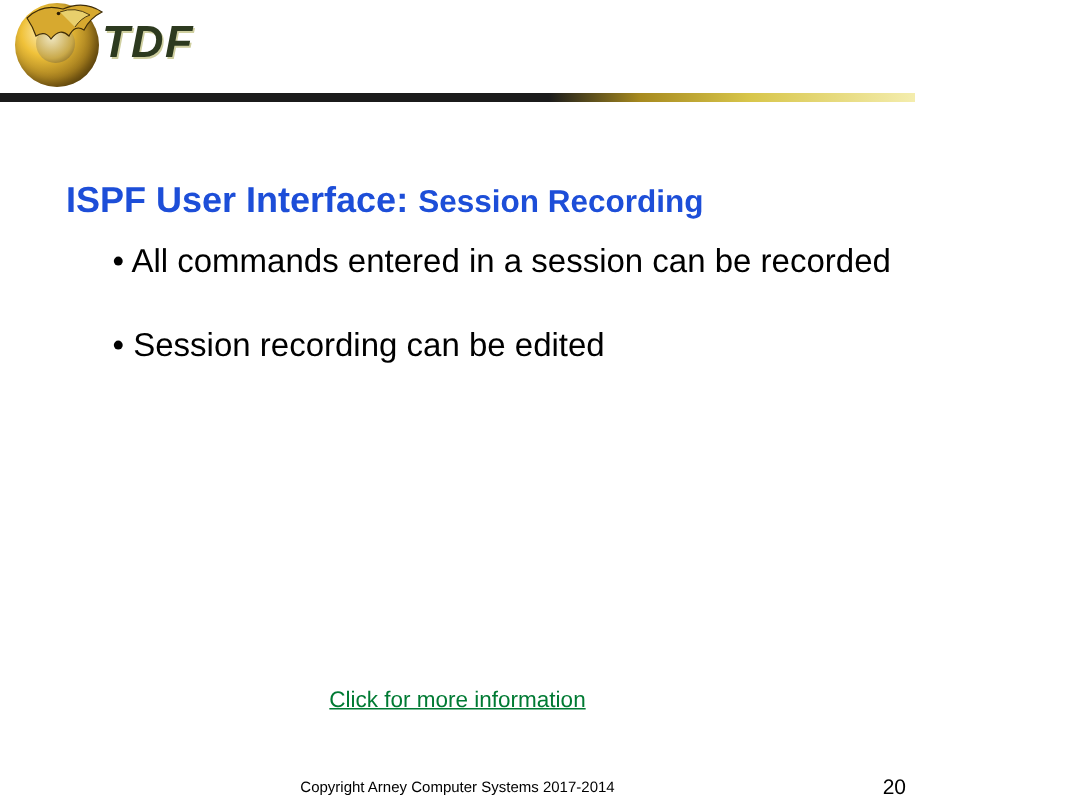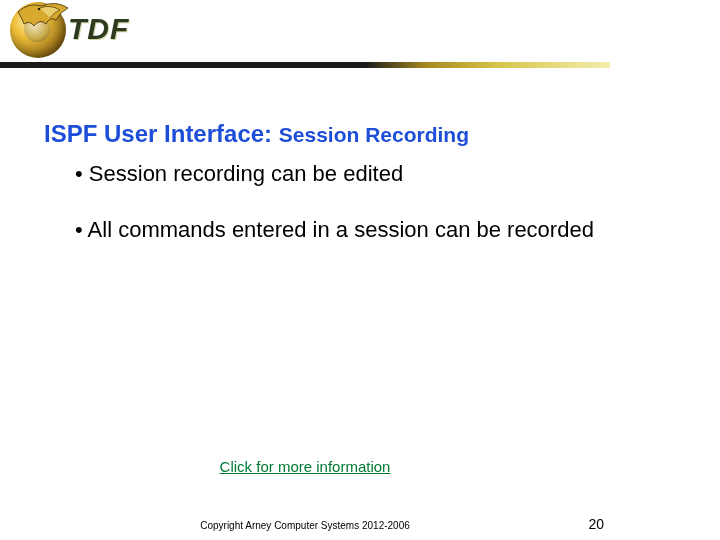--- a/index.html
+++ b/index.html
@@ -76,24 +76,24 @@
     </div>
     <div class="rule"></div>
   </div>
 
   <div class="title-row">
     <span>ISPF User Interface:</span>
     <span class="title-sub">Session Recording</span>
   </div>
 
   <ul class="bullets">
+    <li>All commands entered in a session can be recorded</li>
     <li>Session recording can be edited</li>
-    <li>All commands entered in a session can be recorded</li>
   </ul>
 
   <div class="more-link">
     <a href="#">Click for more information</a>
   </div>
 
-  <div class="copyright">Copyright Arney Computer Systems 2012-2006</div>
+  <div class="copyright">Copyright Arney Computer Systems 2017-2014</div>
   <div class="page-num">20</div>
 
 </div>
 
 </body></html>

